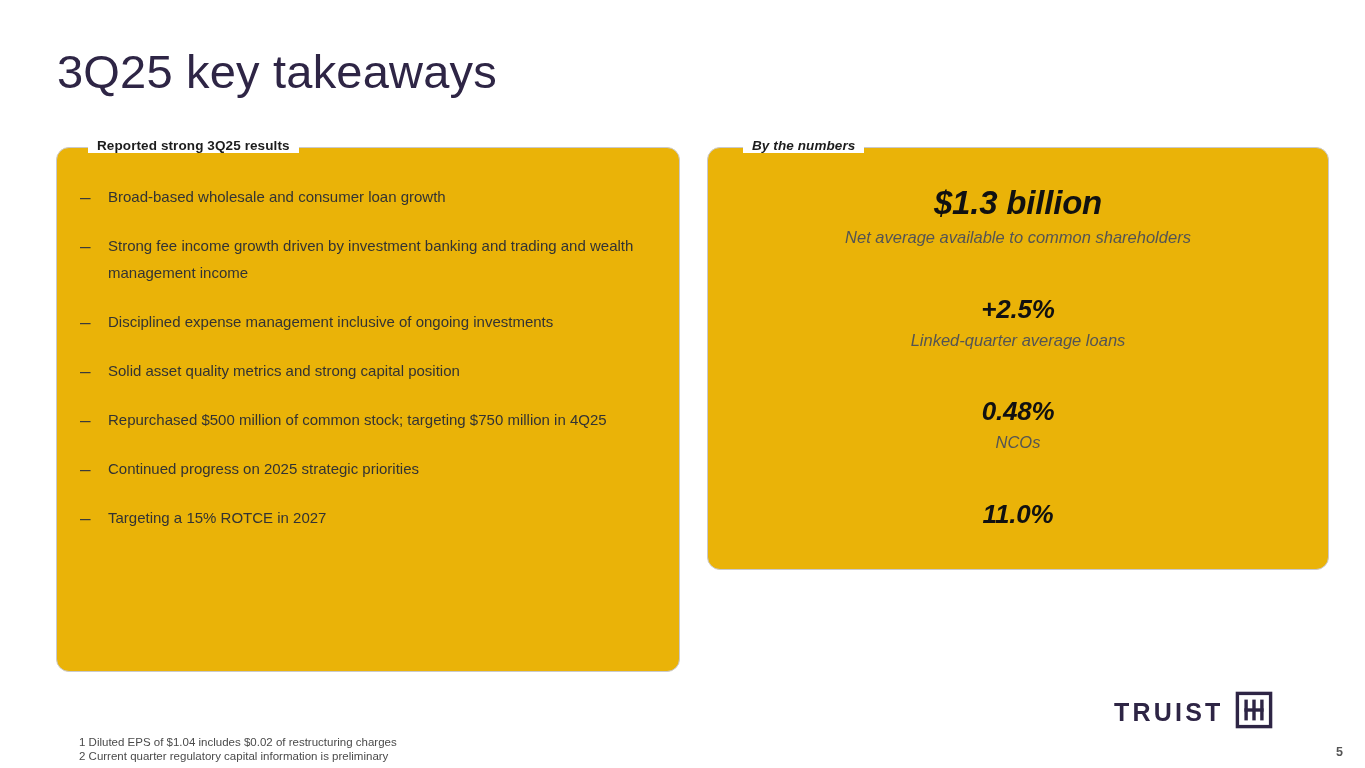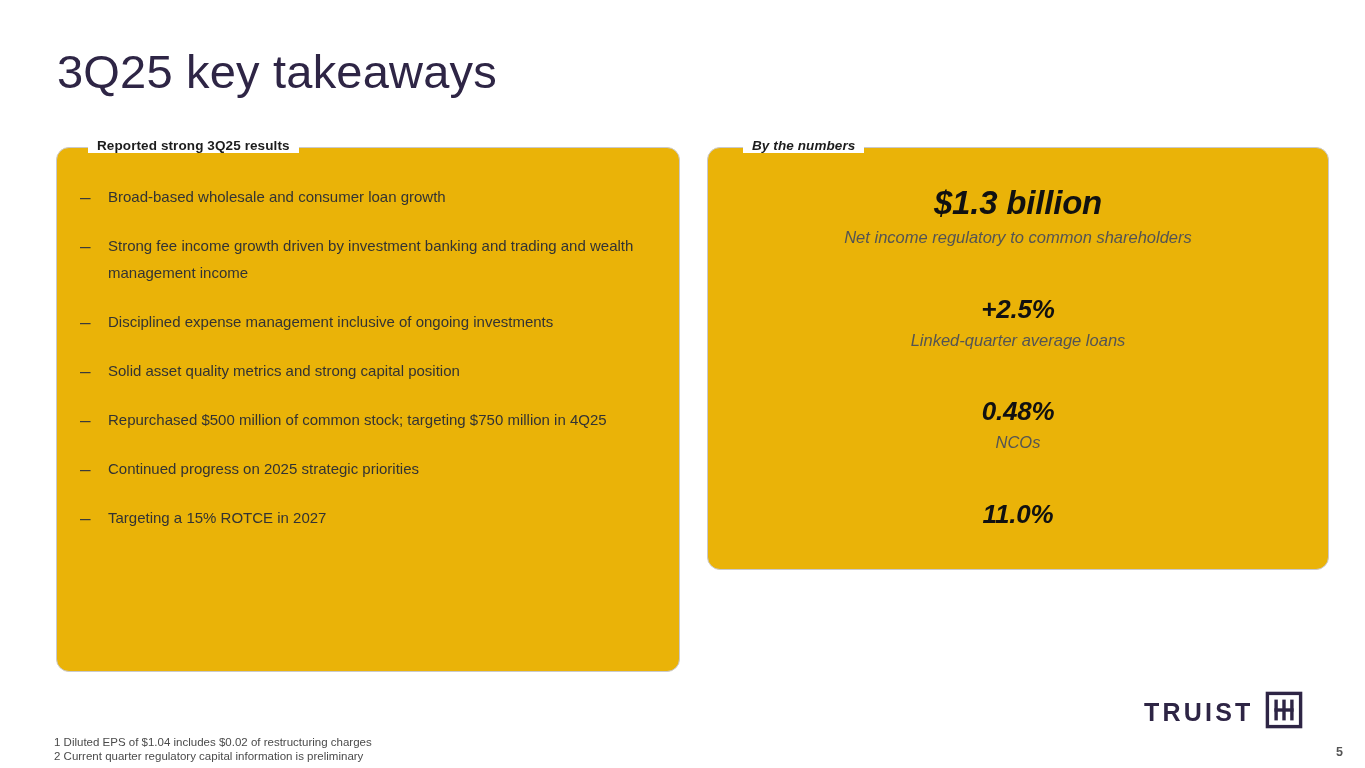--- a/index.html
+++ b/index.html
@@ -111,39 +111,39 @@
   }
   .metric-label sup {
     font-size: 10px;
     vertical-align: super;
     line-height: 0;
   }
 
   
   .logo {
     position: absolute;
-    left: 1144px;
+    left: 1114px;
     top: 691px;
     display: flex;
     align-items: center;
     gap: 12px;
   }
   .logo-wordmark {
     font-size: 25px;
     font-weight: bold;
     letter-spacing: 3.2px;
     color: #2e2545;
     line-height: 1;
   }
   .logo-mark { display: block; }
 
   
   .footnotes {
     position: absolute;
-    left: 54px;
+    left: 79px;
     top: 736px;
     font-size: 11.5px;
     line-height: 13.5px;
     color: #4a4a4a;
   }
   .footnote { white-space: nowrap; }
   .page-number {
     position: absolute;
     left: 1336px;
     top: 745px;
@@ -189,21 +189,21 @@
         <span class="bullet-text">Targeting a 15% ROTCE in 2027</span>
       </div>
     </div>
 </div>
 
 <div class="card card-right">
   <div class="card-legend">By the numbers</div>
   <div class="metrics" id="metrics-list">
       <div class="metric hero">
         <div class="metric-value">$1.3 billion</div>
-        <div class="metric-label">Net income regulatory to common shareholders</div>
+        <div class="metric-label">Net average available to common shareholders</div>
       </div>
       <div class="metric">
         <div class="metric-value">+2.5%</div>
         <div class="metric-label">Linked-quarter average loans</div>
       </div>
       <div class="metric">
         <div class="metric-value">0.48%</div>
         <div class="metric-label">NCOs</div>
       </div>
       <div class="metric">

